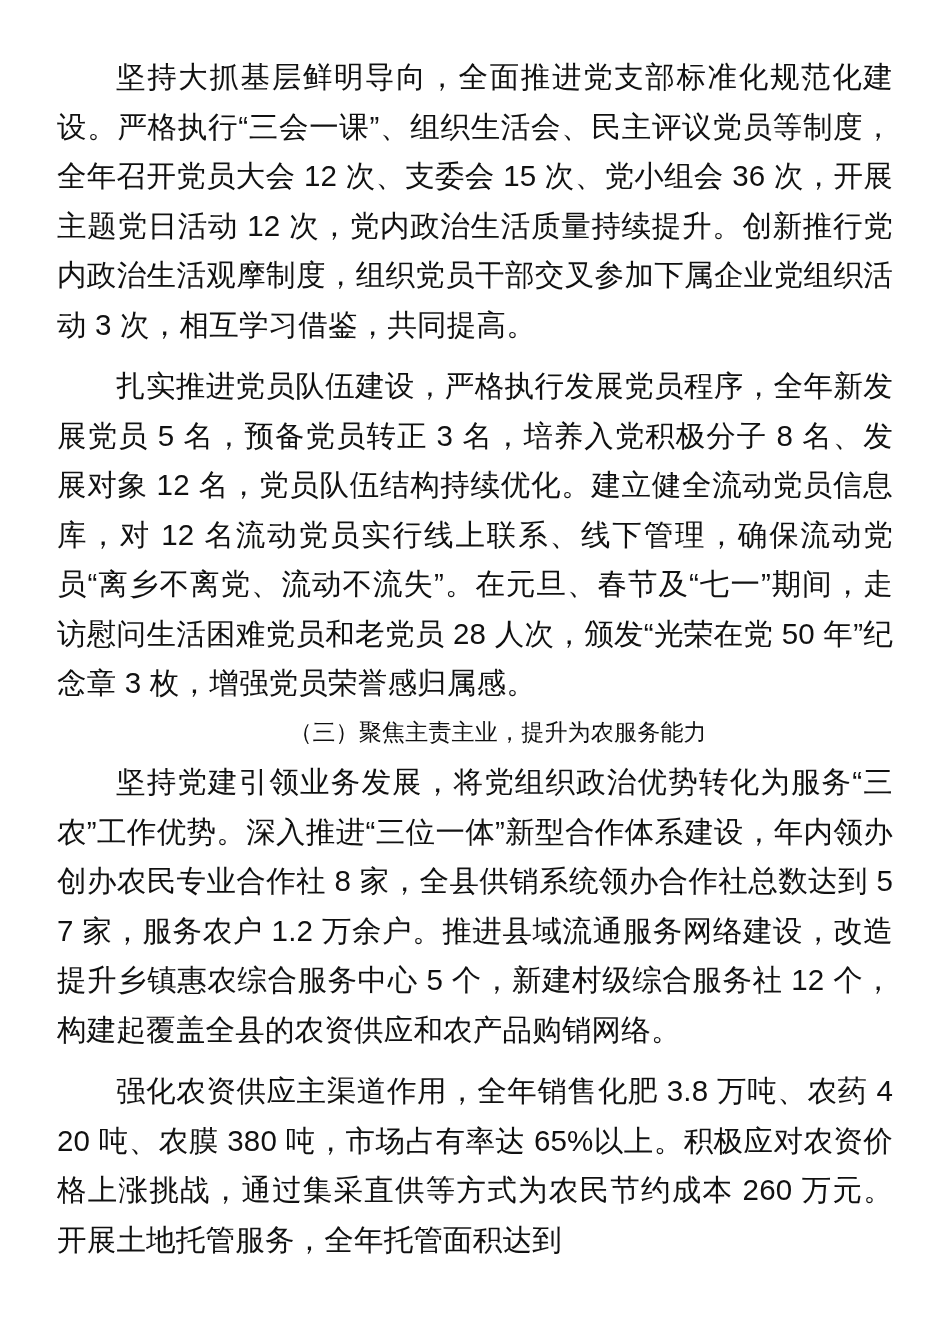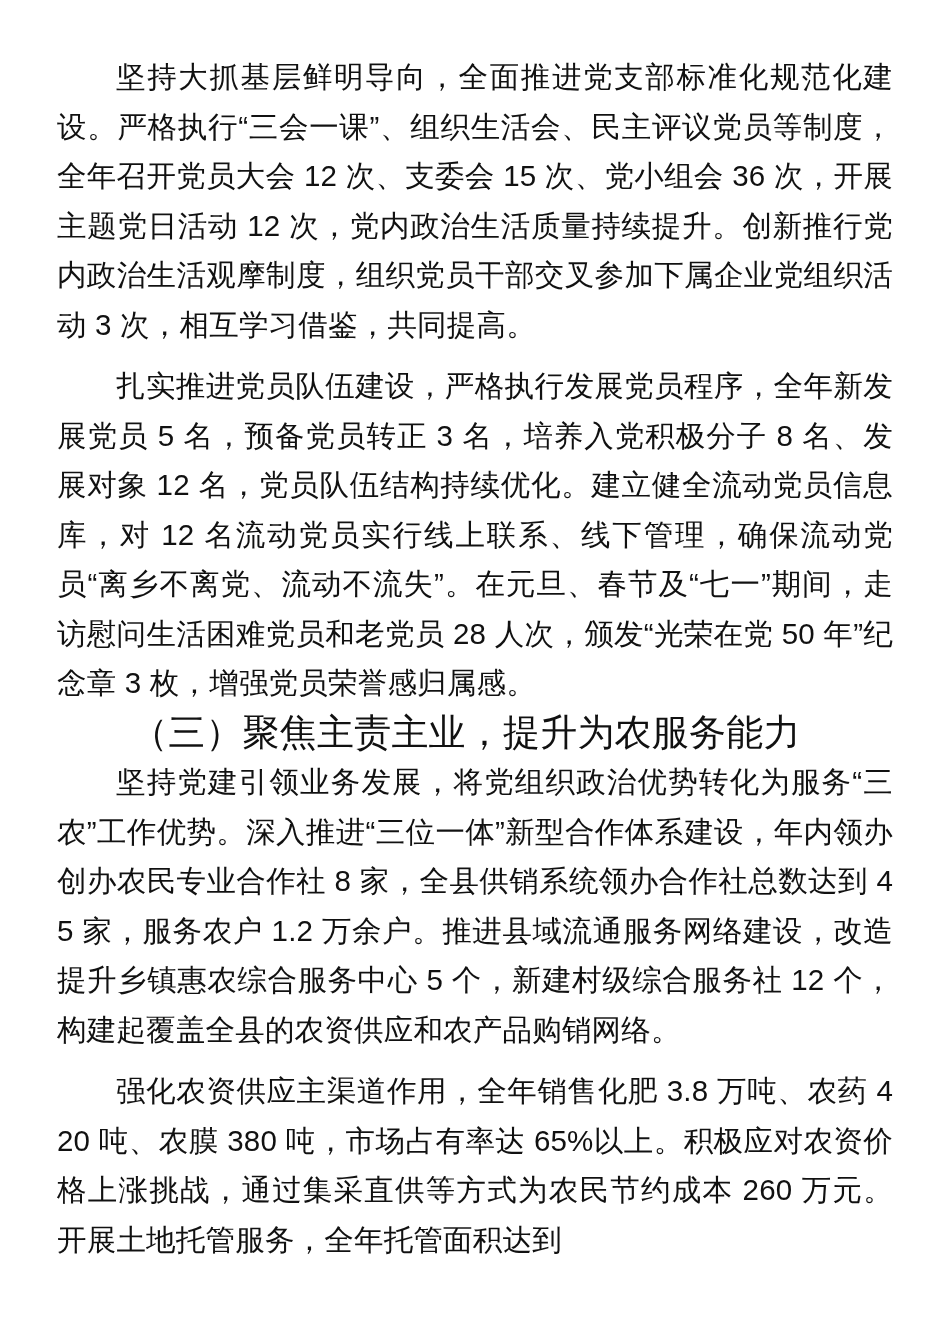--- a/index.html
+++ b/index.html
@@ -43,25 +43,25 @@
     color: #111111;
     font-weight: 400;
   }
 
   .para + .para {
     margin-top: 12px;
   }
 
   .heading {
     margin: 0;
-    font-size: 37px;
+    font-size: 23px;
     line-height: 49.5px;
     letter-spacing: 0.2px;
     text-indent: 2em;
-    text-align: left;
+    text-align: center;
     color: #111111;
     font-weight: 400;
     word-break: break-all;
   }
 
   
   .para, .heading {
     font-stretch: semi-condensed;
   }
 </style>
@@ -71,18 +71,18 @@
 <div class="page">
   <div class="doc-body">
 
     <p class="para">坚持大抓基层鲜明导向，全面推进党支部标准化规范化建设。严格执行“三会一课”、组织生活会、民主评议党员等制度，全年召开党员大会 12 次、支委会 15 次、党小组会 36 次，开展主题党日活动 12 次，党内政治生活质量持续提升。创新推行党内政治生活观摩制度，组织党员干部交叉参加下属企业党组织活动 3 次，相互学习借鉴，共同提高。</p>
 
     <p class="para">扎实推进党员队伍建设，严格执行发展党员程序，全年新发展党员 5 名，预备党员转正 3 名，培养入党积极分子 8 名、发展对象 12 名，党员队伍结构持续优化。建立健全流动党员信息库，对 12 名流动党员实行线上联系、线下管理，确保流动党员“离乡不离党、流动不流失”。在元旦、春节及“七一”期间，走访慰问生活困难党员和老党员 28 人次，颁发“光荣在党 50 年”纪念章 3 枚，增强党员荣誉感归属感。</p>
 
 
     <p class="heading">（三）聚焦主责主业，提升为农服务能力</p>
 
-    <p class="para">坚持党建引领业务发展，将党组织政治优势转化为服务“三农”工作优势。深入推进“三位一体”新型合作体系建设，年内领办创办农民专业合作社 8 家，全县供销系统领办合作社总数达到 45 家，服务农户 1.2 万余户。推进县域流通服务网络建设，改造提升乡镇惠农综合服务中心 5 个，新建村级综合服务社 12 个，构建起覆盖全县的农资供应和农产品购销网络。</p>
+    <p class="para">坚持党建引领业务发展，将党组织政治优势转化为服务“三农”工作优势。深入推进“三位一体”新型合作体系建设，年内领办创办农民专业合作社 8 家，全县供销系统领办合作社总数达到 57 家，服务农户 1.2 万余户。推进县域流通服务网络建设，改造提升乡镇惠农综合服务中心 5 个，新建村级综合服务社 12 个，构建起覆盖全县的农资供应和农产品购销网络。</p>
 
     <p class="para">强化农资供应主渠道作用，全年销售化肥 3.8 万吨、农药 420 吨、农膜 380 吨，市场占有率达 65%以上。积极应对农资价格上涨挑战，通过集采直供等方式为农民节约成本 260 万元。开展土地托管服务，全年托管面积达到</p>
 
   </div>
 </div>
 
 </body></html>

